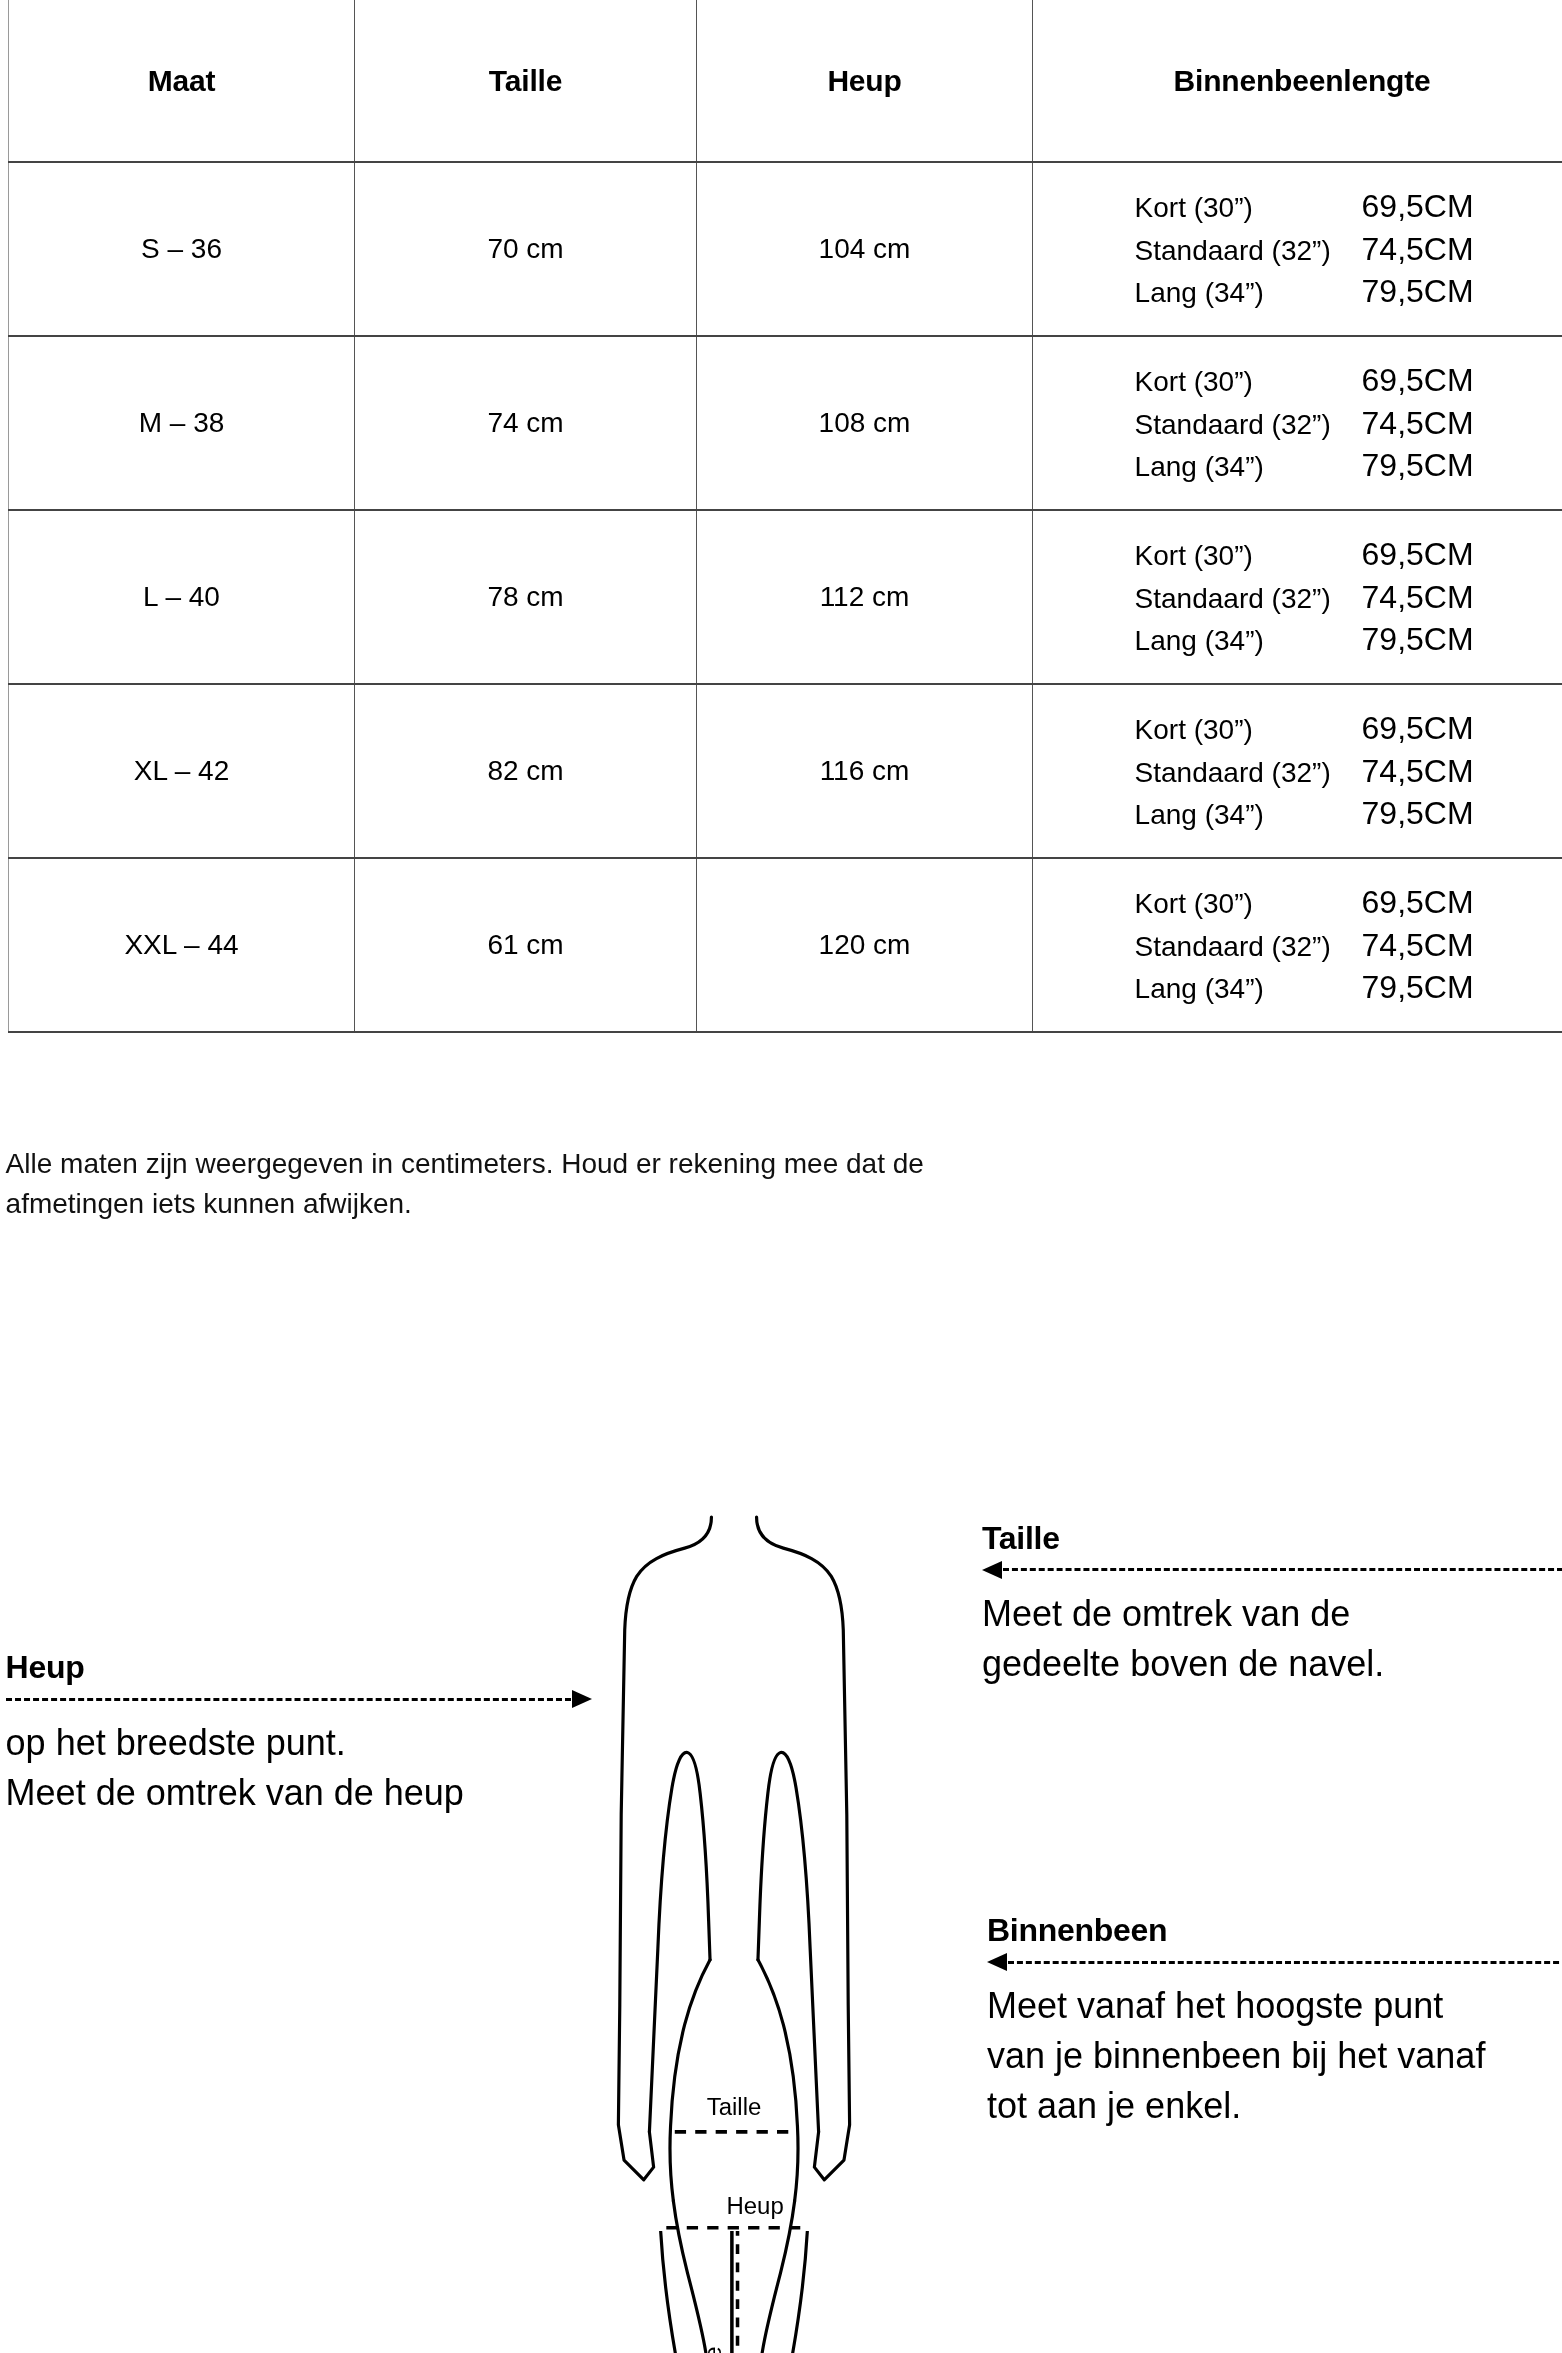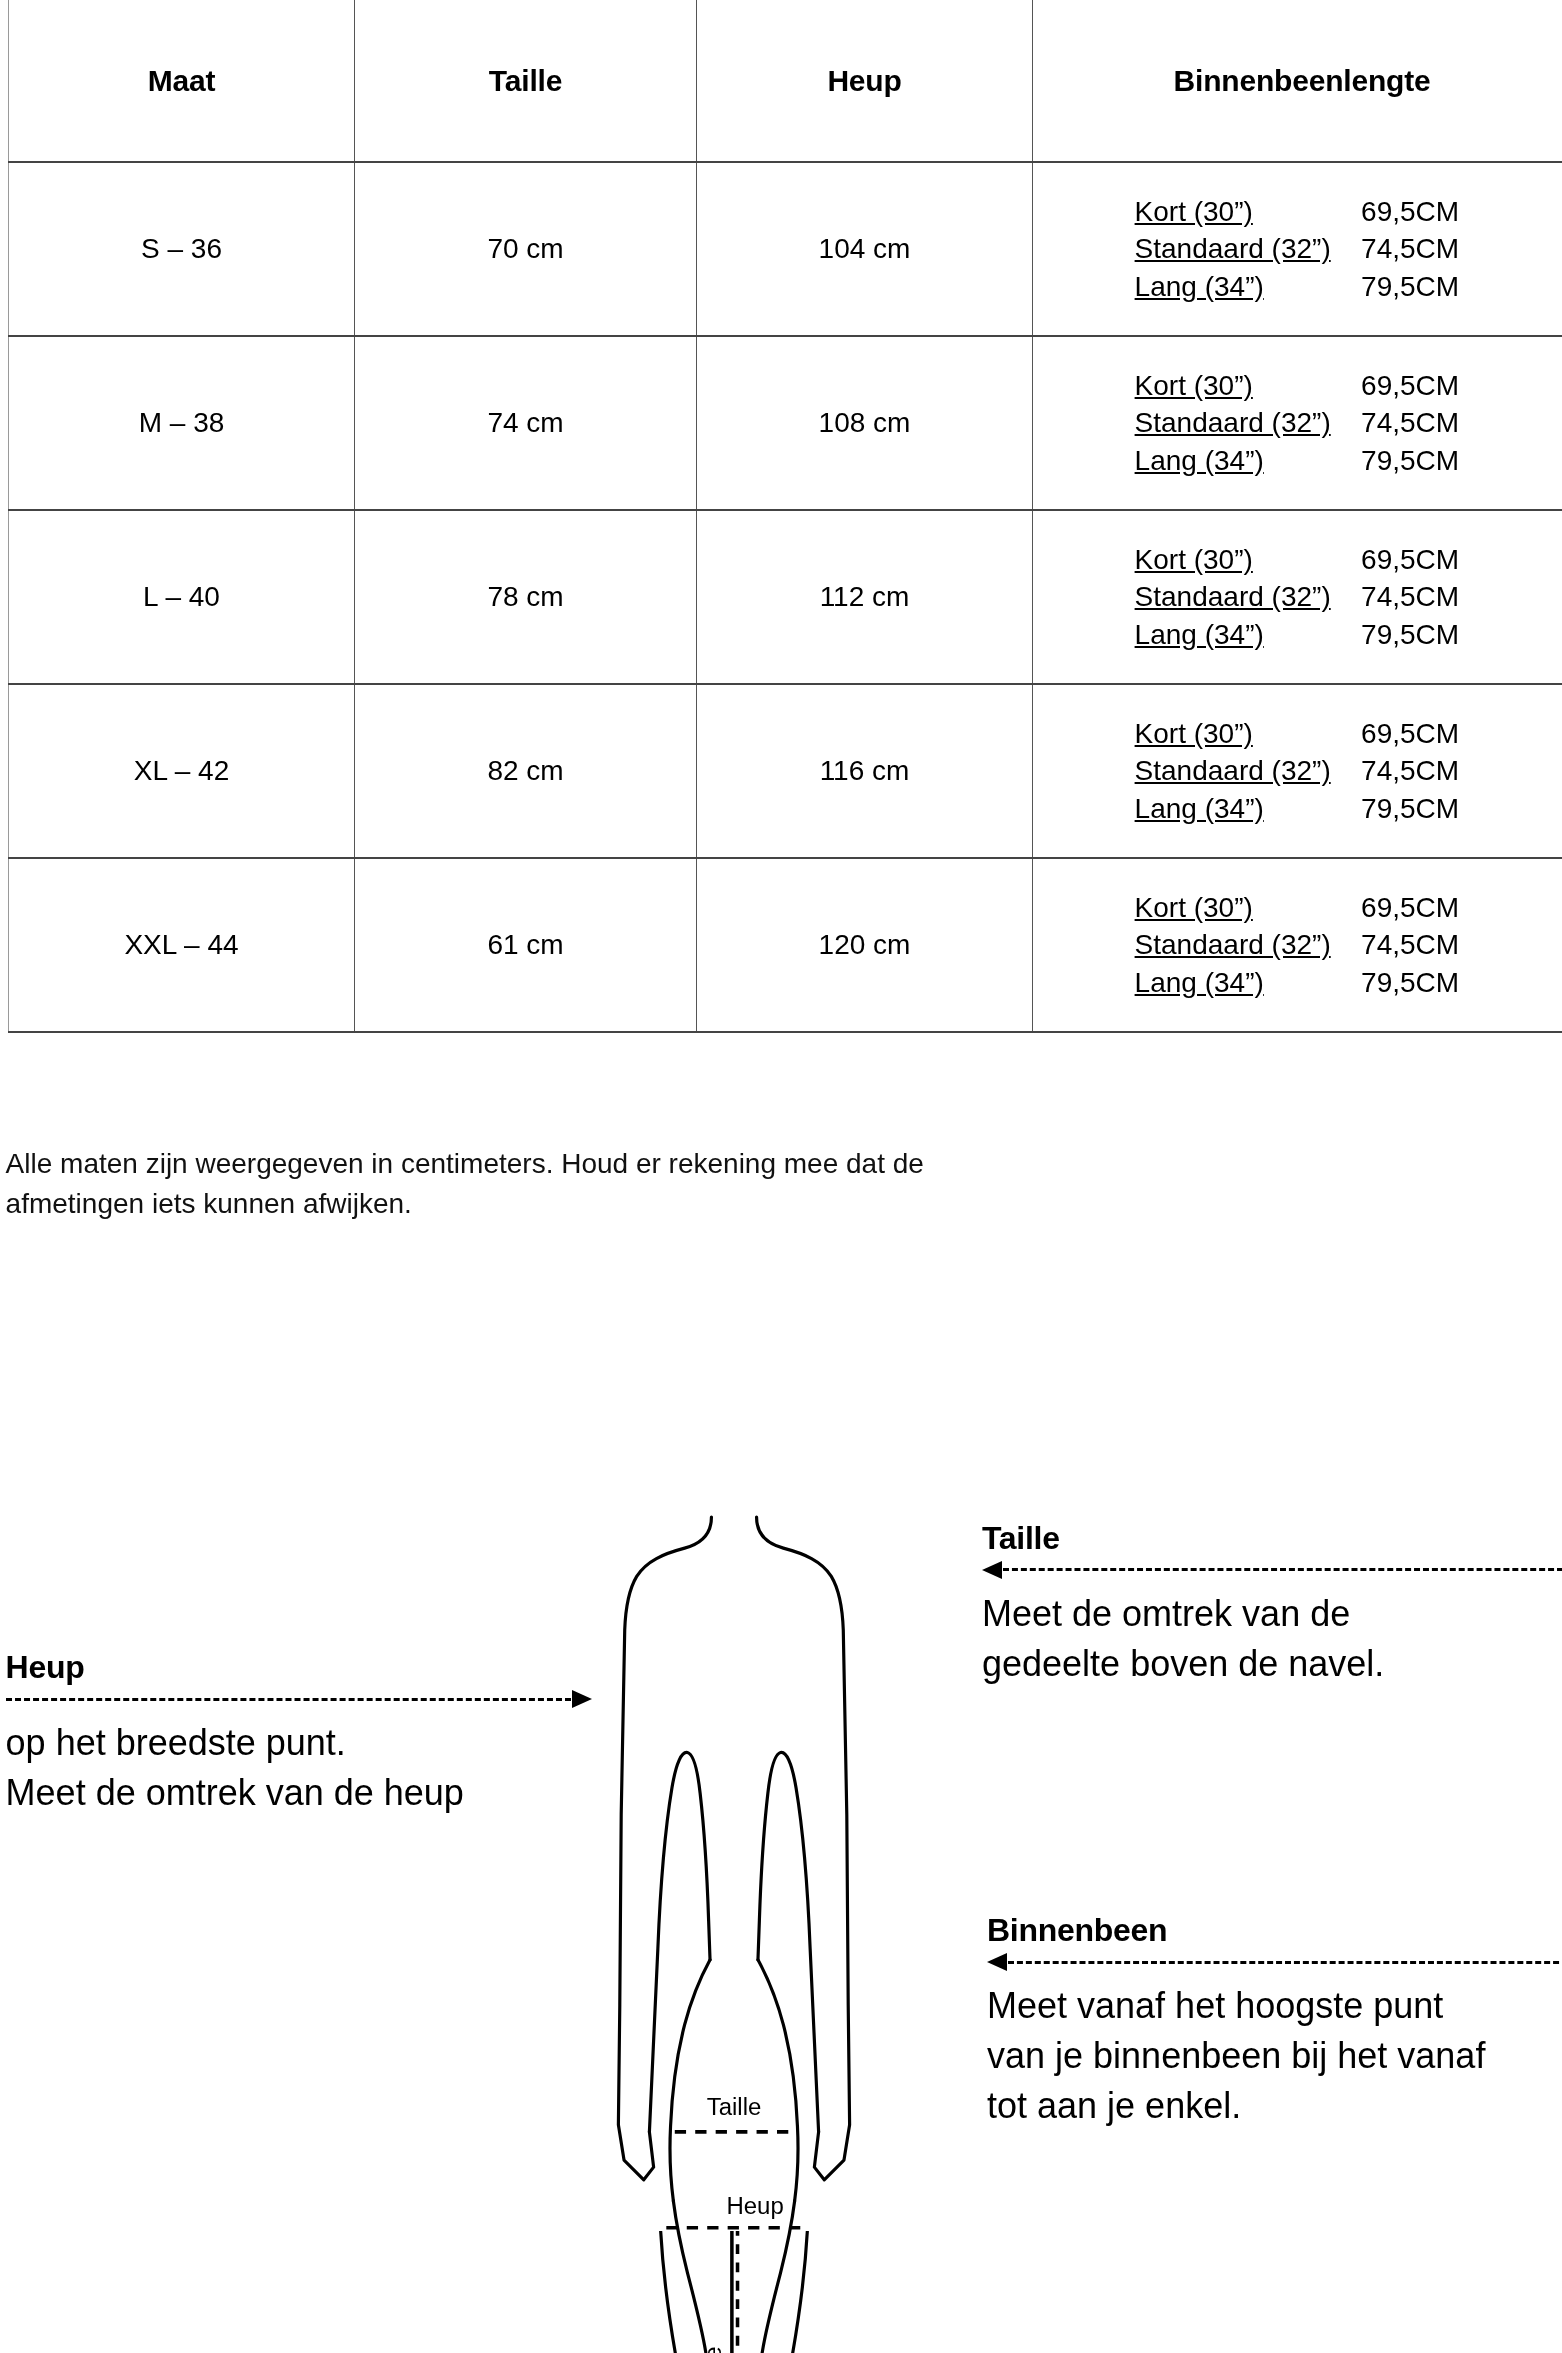--- a/index.html
+++ b/index.html
@@ -79,26 +79,25 @@
   }
   .inseam-row {
     display: flex;
     align-items: baseline;
     line-height: 1.33;
   }
   .inseam-label {
     width: 212px;
     font-size: 28px;
     white-space: nowrap;
-    text-decoration: underline;
   }
   .inseam-value {
     width: 127px;
-    text-align: center;
-    font-size: 28px;
+    text-align: right;
+    font-size: 32px;
     white-space: nowrap;
   }
 
   
   .note {
     position: absolute;
     left: 5.6px;
     top: 1144px;
     width: 1384px;
     font-size: 28px;

